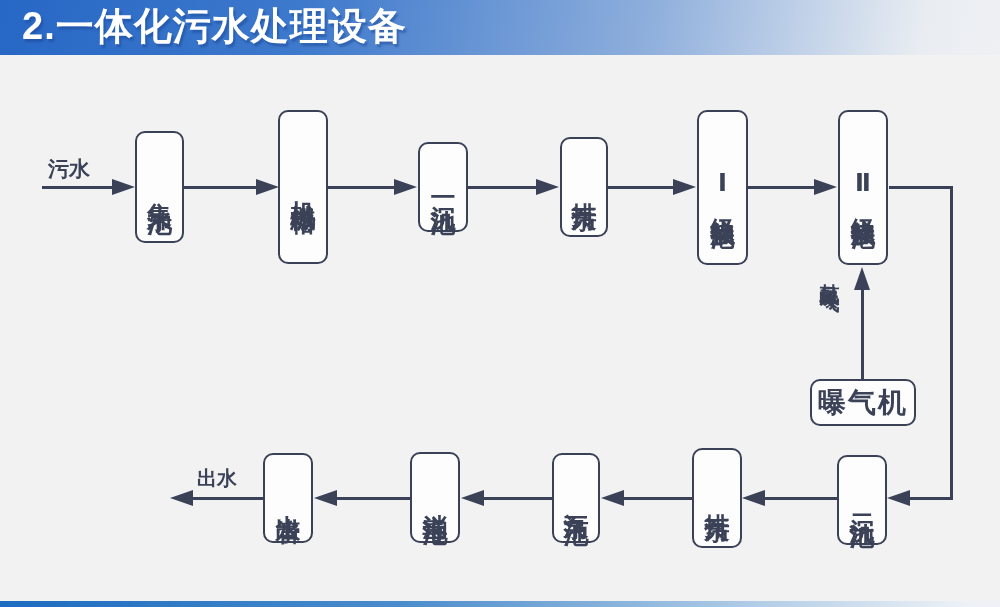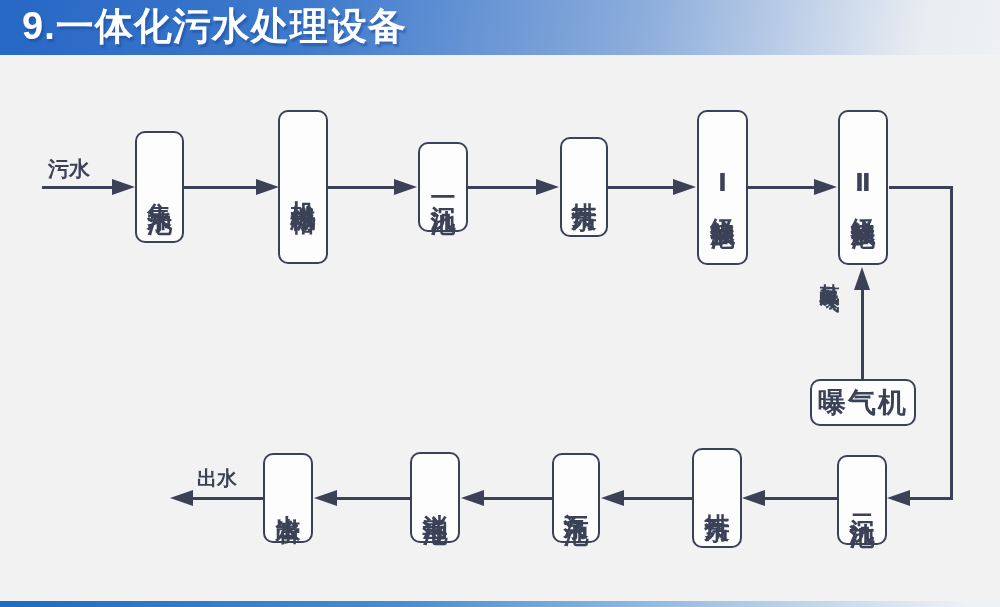--- a/index.html
+++ b/index.html
@@ -57,21 +57,21 @@
   .ah.right{border-top:8px solid transparent;border-bottom:8px solid transparent;border-left:23px solid var(--ink);}
   .ah.left{border-top:8px solid transparent;border-bottom:8px solid transparent;border-right:23px solid var(--ink);}
   .ah.up{border-left:8px solid transparent;border-right:8px solid transparent;border-bottom:23px solid var(--ink);}
 </style>
 </head>
 <body>
 
 <div class="slide">
 
   <div class="titlebar">
-    <h1 class="title-text">9.一体化污水处理设备</h1>
+    <h1 class="title-text">2.一体化污水处理设备</h1>
   </div>
 
   <div class="node" style="left:135px;top:131px;width:49px;height:112px">
     <span class="vtext">集水池</span>
   </div>
   <div class="node" style="left:278px;top:110px;width:50px;height:154px">
     <span class="vtext">机械栅格</span>
   </div>
   <div class="node" style="left:418px;top:142px;width:50px;height:90px">
     <span class="vtext">一沉池</span>

